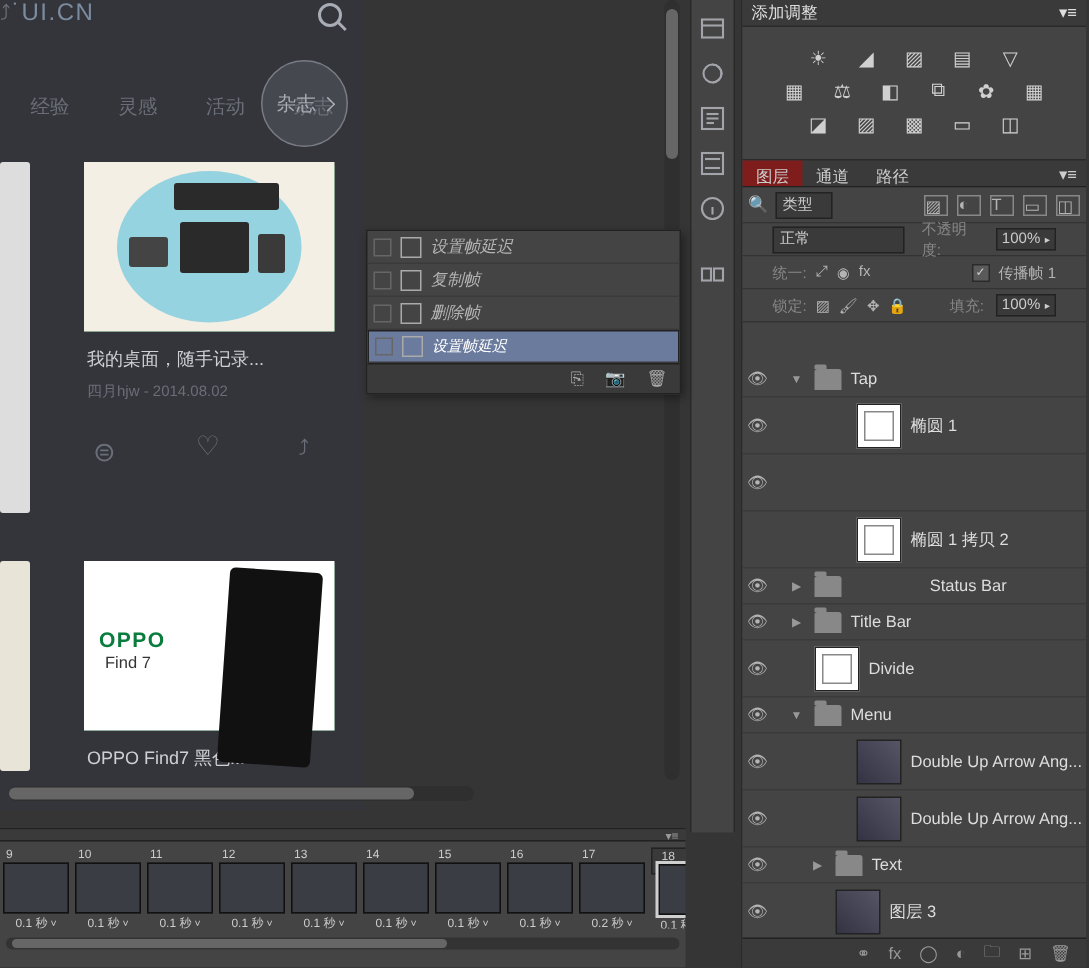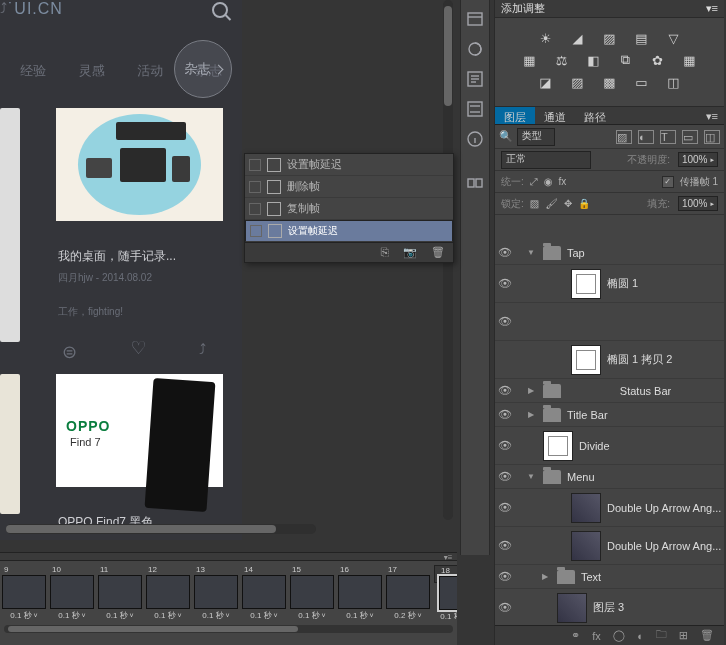--- a/index.html
+++ b/index.html
@@ -15,21 +15,21 @@
 .mb-circle { position:absolute; top:40px; right:10px; width:58px; height:58px; border:1px solid #797c84; border-radius:50%; display:flex; align-items:center; justify-content:center; background:rgba(106,110,120,0.35); }
 .mb-circle span { color:#a8acb5; font-size:13px; }
 .mb-circle::after { content:""; width:6px; height:6px; border-top:1px solid #a8acb5; border-right:1px solid #a8acb5; transform:rotate(45deg); margin-left:4px; }
 .card { position:absolute; left:56px; width:167px; background:#34353a; }
 .card.c1 { top:108px; }
 .card.c2 { top:374px; }
 .card-strip { position:absolute; left:0; width:20px; background:#ddd; border-radius:2px; overflow:hidden; }
 .cs1 { top:108px; height:234px; }
 .cs2 { top:374px; height:140px; background:#e8e4d8; }
 .card-img { width:167px; height:113px; background:#15803d; border-radius:3px 3px 0 0; }
-.card-title { color:#cfd0d4; font-size:12px; margin-top:27px; padding:0 2px; }
+.card-title { color:#cfd0d4; font-size:12px; margin-top:10px; padding:0 2px; }
 .card-meta { color:#6a6e78; font-size:10px; margin-top:6px; padding:0 2px; }
 .card-sub { color:#6a6e78; font-size:10px; margin-top:20px; padding:0 2px; }
 .card-icons { display:flex; justify-content:space-between; margin-top:22px; padding:0 6px; }
 .card-icons .ic { width:18px; height:18px; border:1.5px solid #6a6e78; border-radius:4px; }
 .card-icons .ic.heart { border:none; position:relative; }
 .card-icons .ic.heart::before { content:"♡"; color:#6a6e78; font-size:18px; position:absolute; top:-4px; }
 .card-icons .ic.share { border:none; position:relative; }
 .card-icons .ic.share::before { content:"⤴"; color:#6a6e78; font-size:14px; }
 .card-icons .ic.comment { border:none; }
 .card-icons .ic.comment::before { content:"⊜"; color:#6a6e78; font-size:18px; }
@@ -42,29 +42,29 @@
 
 
 .right { position:absolute; left:494px; top:0; right:2px; bottom:0; background:#444; border-left:1px solid #2a2a2a; }
 .panel-hdr { background:#3a3a3a; height:18px; display:flex; align-items:center; padding:0 6px; font-size:11px; color:#ddd; border-bottom:1px solid #2a2a2a; }
 .adj-body { padding:6px 0 10px; background:#444; }
 .adj-row { display:flex; justify-content:center; gap:12px; margin:6px 0; }
 .adj-ic { width:20px; height:16px; display:flex; align-items:center; justify-content:center; color:#d0d0d0; font-size:13px; }
 
 .tabs-row { display:flex; background:#3a3a3a; height:19px; border-bottom:1px solid #222; border-top:1px solid #2a2a2a; }
 .tab { padding:3px 9px; font-size:11px; color:#ccc; }
-.tab.active { background:#0369a1; }
+.tab.active { background:#7f1d1d; }
 .tabs-menu { margin-left:auto; padding:3px 6px; color:#ccc; }
 
 .filter-row { display:flex; align-items:center; height:24px; background:#444; border-bottom:1px solid #333; padding:0 4px; gap:4px; }
 .filter-row select, .sel { background:#3a3a3a; color:#ccc; border:1px solid #222; height:18px; font-size:10px; padding:0 12px 0 4px; }
 .filter-ics { display:flex; gap:6px; margin-left:auto; }
 .filter-ics span { width:16px; height:14px; border:1px solid #888; display:inline-block; }
 
-.mode-row, .lock-row { display:flex; align-items:center; height:22px; padding:0 6px; background:#444; border-bottom:1px solid #333; font-size:10px; gap:6px; }
+.mode-row, .lock-row { display:flex; align-items:center; height:22px; padding:0 20px; background:#444; border-bottom:1px solid #333; font-size:10px; gap:6px; }
 .pct-box { background:#3a3a3a; border:1px solid #222; padding:1px 3px; color:#ccc; font-size:10px; margin-left:2px; display:inline-flex; align-items:center; }
 .pct-box::after { content:"▸"; font-size:7px; margin-left:3px; }
 .mode-row .lbl, .lock-row .lbl { color:#888; }
 .chk { width:12px; height:12px; background:#5a5a5a; border:1px solid #2a2a2a; display:inline-flex; align-items:center; justify-content:center; font-size:8px; color:#ccc; }
 
 
 .layers { position:absolute; top:241px; bottom:20px; left:0; right:0; overflow:hidden; background:#444; }
 .layer { display:flex; align-items:center; height:38px; border-bottom:1px solid #3a3a3a; }
 .layer.group { height:24px; }
 .layer.short { height:24px; }
@@ -83,21 +83,21 @@
 .lname { color:#ddd; font-size:11px; white-space:nowrap; overflow:hidden; text-overflow:ellipsis; flex:1; }
 .indent1 { padding-left:14px; }
 .indent2 { padding-left:28px; }
 
 .layers-foot { position:absolute; bottom:0; left:0; right:0; height:20px; background:#3a3a3a; border-top:1px solid #222; display:flex; align-items:center; justify-content:flex-end; gap:12px; padding:0 10px; color:#999; font-size:11px; }
 
 
 .hist { position:absolute; left:244px; top:153px; width:210px; background:#444; border:1px solid #222; box-shadow:2px 2px 6px rgba(0,0,0,0.4); z-index:5; }
 .hist-hdr { background:#3a3a3a; height:18px; display:flex; align-items:center; padding:0 6px; font-size:11px; border-bottom:1px solid #222; }
 .hist-hdr .right-ic { margin-left:auto; display:flex; gap:6px; font-size:9px; color:#999; }
-.hist-body { max-height:110px; }
+.hist-body { max-height:110px;font-style:italic; }
 .hist-row { display:flex; align-items:center; height:22px; border-bottom:1px solid #3a3a3a; padding:0 4px; gap:6px; }
 .hist-row.sel { background:#6a7b9d; color:#fff; }
 .hist-chk { width:12px; height:12px; border:1px solid #666; }
 .hist-ic { width:14px; height:14px; border:1px solid #aaa; }
 .hist-foot { height:20px; background:#3a3a3a; border-top:1px solid #222; display:flex; justify-content:flex-end; align-items:center; gap:14px; padding:0 8px; color:#aaa; font-size:11px; }
 
 
 .timeline { position:absolute; left:0; top:552px; width:457px; height:93px; background:#444; border-top:1px solid #222; }
 .tl-bar { height:8px; background:#3a3a3a; border-bottom:1px solid #222; display:flex; }
 .tl-bar .rbtn { margin-left:auto; width:18px; text-align:center; color:#999; font-size:8px; }
@@ -150,21 +150,20 @@
       <div class="desk-illus">
         <div class="desk-circle"></div>
         <div class="desk-rect" style="left:60px;top:14px;width:70px;height:18px;"></div>
         <div class="desk-rect" style="left:64px;top:40px;width:46px;height:34px;"></div>
         <div class="desk-rect" style="left:116px;top:48px;width:18px;height:26px;background:#3a3a3a;"></div>
         <div class="desk-rect" style="left:30px;top:50px;width:26px;height:20px;background:#444;"></div>
       </div>
     </div>
     <div class="card-title">我的桌面，随手记录...</div>
     <div class="card-meta">四月hjw - 2014.08.02</div>
-    <div class="card-sub">工作，fighting!</div>
     <div class="card-icons">
       <span class="ic comment"></span>
       <span class="ic heart"></span>
       <span class="ic share"></span>
     </div>
   </div>
   <span class="half-ic">⤴</span>
 
   <div class="card-strip cs2"></div>
   <div class="card c2">
@@ -228,26 +227,26 @@
 <div class="hist">
   <div class="hist-body" id="hist-body">
       <div class="hist-row">
         <span class="hist-chk"></span>
         <span class="hist-ic"></span>
         <span>设置帧延迟</span>
       </div>
       <div class="hist-row">
         <span class="hist-chk"></span>
         <span class="hist-ic"></span>
-        <span>删除帧</span>
+        <span>复制帧</span>
       </div>
       <div class="hist-row">
         <span class="hist-chk"></span>
         <span class="hist-ic"></span>
-        <span>复制帧</span>
+        <span>删除帧</span>
       </div>
       <div class="hist-row sel">
         <span class="hist-chk"></span>
         <span class="hist-ic"></span>
         <span>设置帧延迟</span>
       </div>
     </div>
   <div class="hist-foot">
     <span>⎘</span>
     <span>📷</span>

